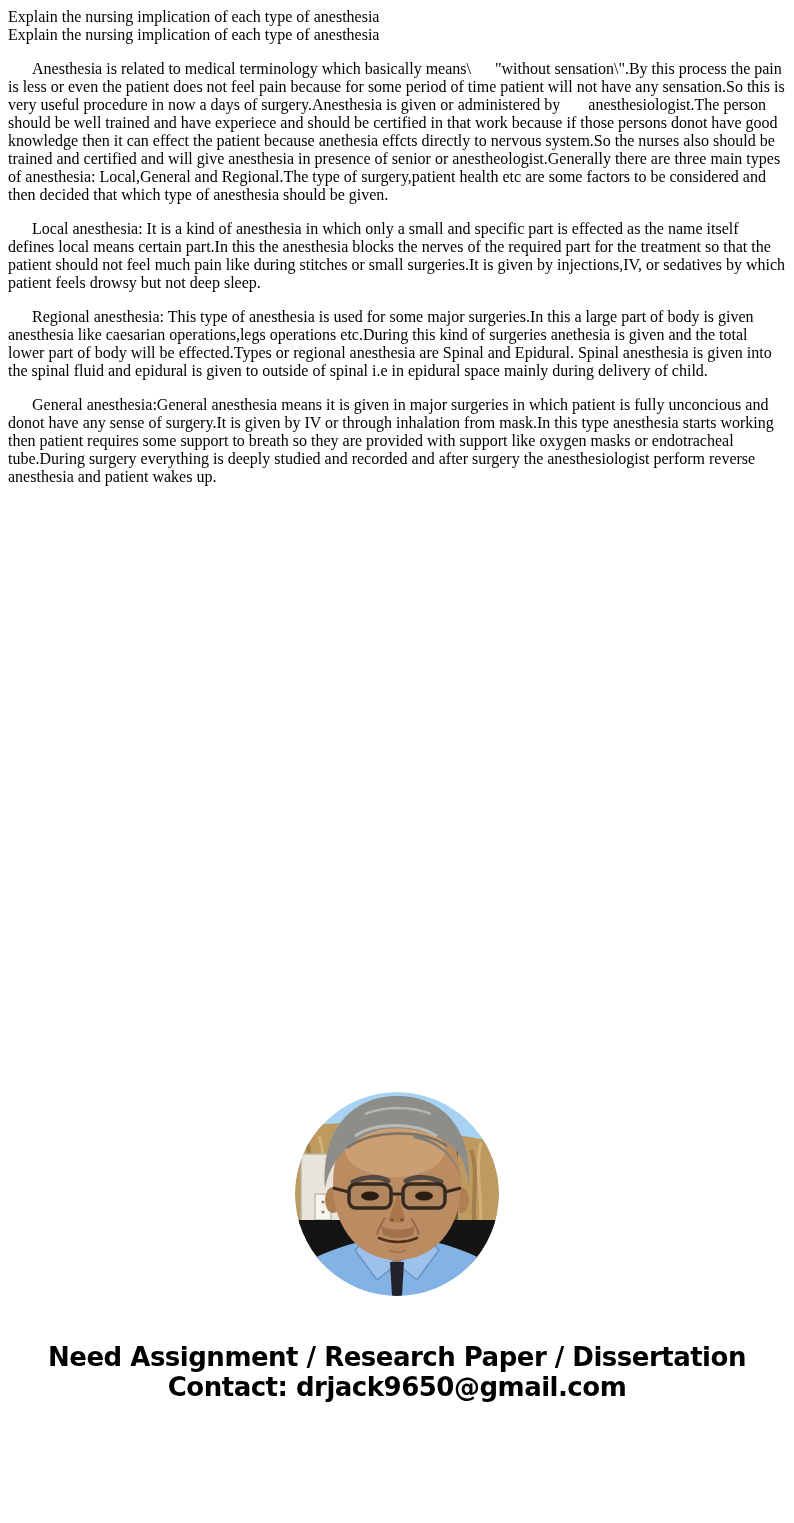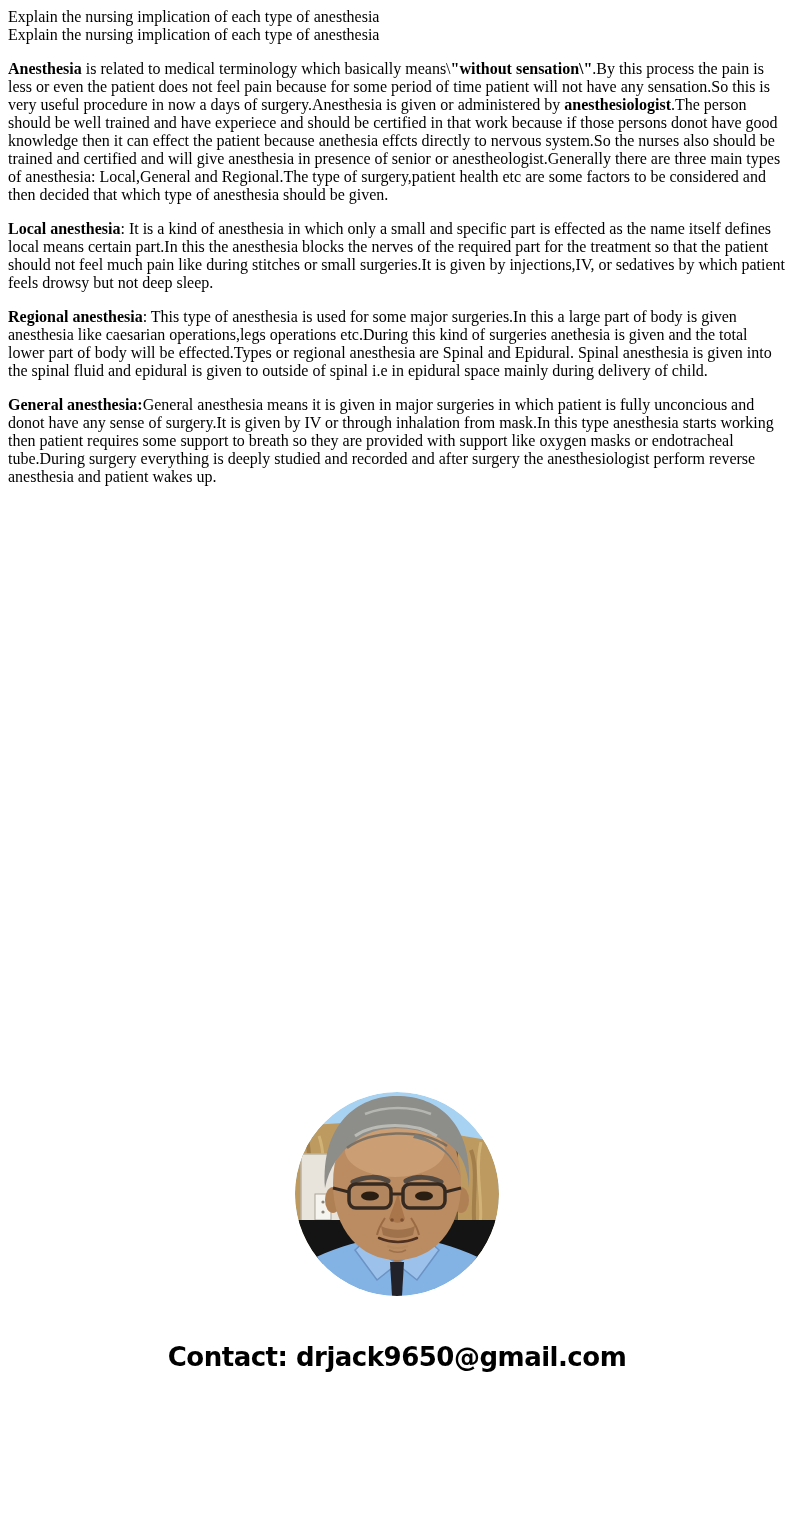--- a/index.html
+++ b/index.html
@@ -13,21 +13,21 @@
   }
   .content { width: 778px; }
   .q-line { margin: 0; }
   h3.solution-heading {
     font-size: 18.7px;
     line-height: 22px;
     font-weight: bold;
     margin: 19px 0 18px 0;
   }
   #paragraphs p { margin: 16px 0; }
-  #paragraphs b { font-weight: bold; }
+  #paragraphs b { font-weight: normal; margin-left: 24px; }
   .avatar-wrap {
     margin: 606px auto 0 auto;
     width: 204px;
     height: 204px;
     border-radius: 50%;
     overflow: hidden;
     display: block;
   }
   .footer {
     margin-top: 46px;
@@ -129,16 +129,17 @@
 
         <path d="M84,146 C96,151 110,151 122,146" stroke="#4f2f1f" stroke-width="2.5" fill="none" stroke-linecap="round"></path>
         <path d="M92,154 C100,157 106,157 113,154" stroke="#96654238" stroke-width="2" fill="none" opacity="0.5"></path>
 
         <path d="M94,158 C100,161 106,161 111,158" stroke="#8a5e3e" stroke-width="1.5" fill="none" opacity="0.6"></path>
       </g>
     </svg>
   </div>
 
   <div class="footer">
+    <div>Need Assignment / Research Paper / Dissertation</div>
     <div>Contact: drjack9650@gmail.com</div>
   </div>
 
 </div>
 
 </body></html>

